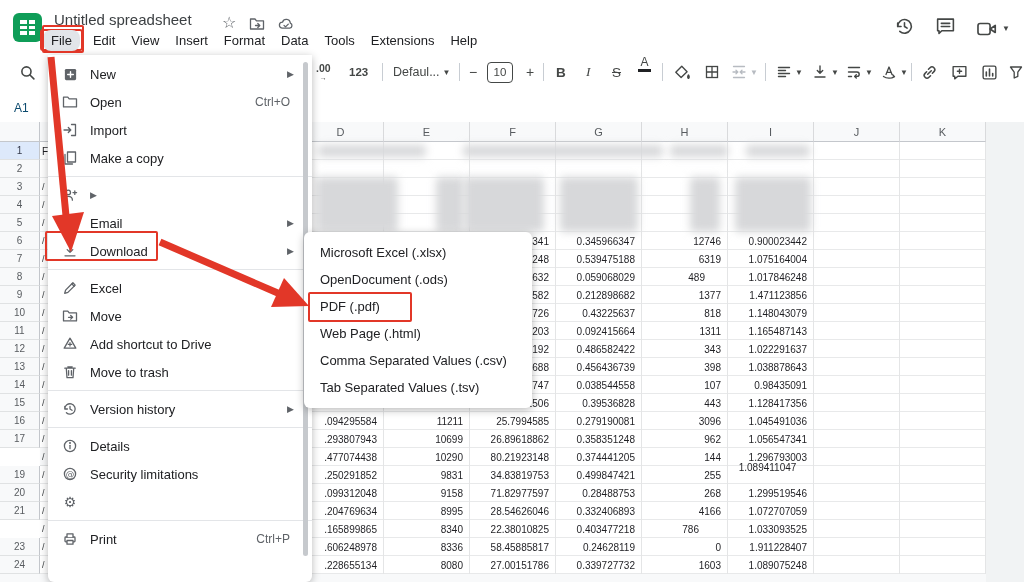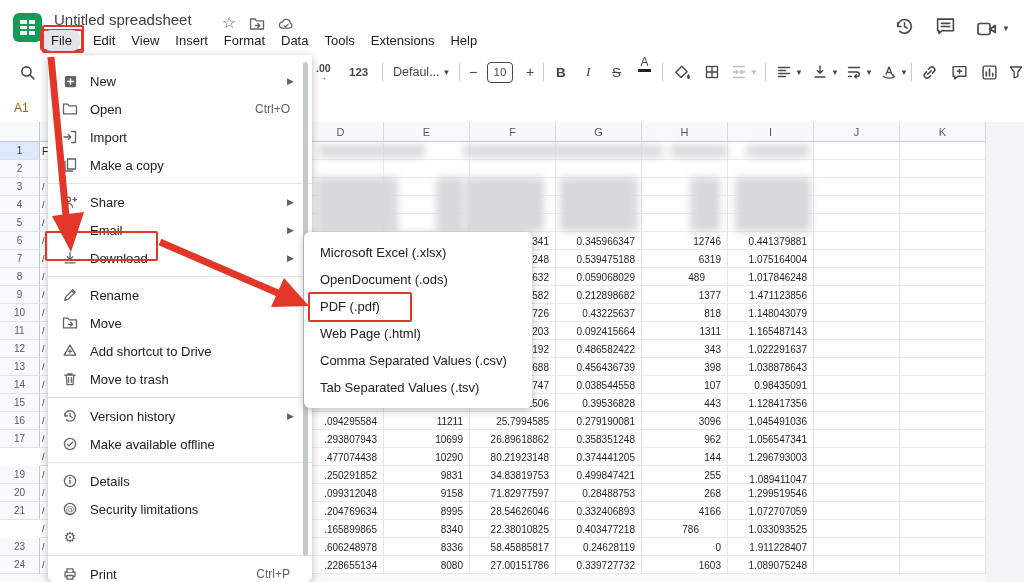--- a/index.html
+++ b/index.html
@@ -26,21 +26,21 @@
   .tb{position:absolute;top:0;height:32px;display:flex;align-items:center;color:#444746;}
   .tb-div{position:absolute;top:7px;width:1px;height:18px;background:#c8cdd3;}
   .tb-txt{font-size:11.5px;font-weight:bold;color:#444746;}
   .fontbox{font-size:12.5px;color:#444746;}
   .sizebox{width:24px;height:19px;border:1.5px solid #444746;border-radius:4px;
            display:flex;align-items:center;justify-content:center;font-size:11.5px;}
   .caret{font-size:8px;color:#444746;margin-left:3px;}
   .bi{font-size:13.5px;}
   
   .namerow{position:absolute;left:0;top:95px;width:1024px;height:27px;background:#fff;}
-  .namebox{position:absolute;left:14px;top:6px;font-size:12px;color:#a16207;}
+  .namebox{position:absolute;left:14px;top:6px;font-size:12px;color:#0c4a6e;}
   
   .grid{position:absolute;left:0;top:122px;width:1024px;height:460px;background:#fff;}
   .corner{position:absolute;left:0;top:0;width:40px;height:20px;background:#f8f9fa;
           border-right:1px solid #c4c7cc;border-bottom:1px solid #c4c7cc;box-sizing:border-box;}
   .ch{position:absolute;top:0;height:20px;background:#f8f9fa;border-right:1px solid #d9dadc;
       border-bottom:1px solid #c4c7cc;box-sizing:border-box;font-size:11px;color:#575b5f;
       display:flex;align-items:center;justify-content:center;}
   .rh{position:absolute;left:0;width:40px;height:18px;background:#f8f9fa;
       border-right:1px solid #c4c7cc;border-bottom:1px solid #e0e2e3;box-sizing:border-box;
       font-size:10px;color:#575b5f;display:flex;align-items:center;justify-content:center;}
@@ -48,21 +48,21 @@
   .rowsarea{position:absolute;left:40px;top:20px;width:946px;height:432px;
       background-image:repeating-linear-gradient(to bottom,transparent 0 17px,#e8e9ea 17px 18px);}
   .vline{position:absolute;top:20px;width:1px;height:432px;background:#e4e5e6;}
   .cellv{position:absolute;font-size:10px;color:#1f1f23;text-align:right;white-space:nowrap;}
   .aslash{position:absolute;font-size:9px;color:#3c4043;}
   .blurb{position:absolute;background:#d7d8da;filter:blur(4px);border-radius:4px;}
   .beyond{position:absolute;left:986px;top:0;width:38px;height:460px;background:#f1f3f4;}
   .botstrip{position:absolute;left:0;top:452px;width:986px;height:8px;background:#f8f9fa;}
   
   .filemenu{position:absolute;left:48px;top:55px;width:264px;height:527px;background:#fff;
-            border-radius:0 0 6px 6px;box-shadow:0 2px 8px rgba(0,0,0,.28);z-index:10;padding-top:12px;box-sizing:border-box;}
+            border-radius:0 0 6px 6px;box-shadow:0 2px 8px rgba(0,0,0,.28);z-index:10;padding-top:5px;box-sizing:border-box;}
   .fm-item{height:28px;display:flex;align-items:center;padding:0 10px 0 14px;font-size:13px;color:#202124;}
   .fm-icon{width:16px;height:16px;margin-right:12px;display:flex;align-items:center;justify-content:center;}
   .fm-label{flex:1;}
   .fm-sc{font-size:12px;color:#5f6368;margin-right:12px;}
   .fm-arrow{font-size:9px;color:#5f6368;margin-right:8px;}
   .fm-divider{height:1px;background:#e3e5e8;margin:4px 0;}
   .fm-scrollbar{position:absolute;right:4px;top:7px;width:5px;height:494px;background:#c6c9cd;border-radius:3px;}
   .submenu{position:absolute;left:304px;top:232px;width:228px;height:176px;background:#fff;
            border-radius:6px;box-shadow:0 2px 8px rgba(0,0,0,.28);z-index:11;padding:7px 0;box-sizing:border-box;}
   .sm-item{height:27px;display:flex;align-items:center;padding:0 16px;font-size:13px;color:#202124;}
@@ -303,21 +303,21 @@
       <div class="rh" style="top: 326px; margin-left: 40px;">18</div>
       <div class="rh" style="top: 344px;">19</div>
       <div class="rh" style="top: 362px;">20</div>
       <div class="rh" style="top: 380px;">21</div>
       <div class="rh" style="top: 416px;">22</div>
       <div class="rh" style="top: 416px;">23</div>
       <div class="rh" style="top: 434px;">24</div>
       <div class="cellv" style="left: 470px; width: 79px; top: 114px;">1341</div>
       <div class="cellv" style="left: 556px; width: 79px; top: 114px;">0.345966347</div>
       <div class="cellv" style="left: 642px; width: 79px; top: 114px;">12746</div>
-      <div class="cellv" style="left: 728px; width: 79px; top: 114px;">0.441379881</div>
+      <div class="cellv" style="left: 728px; width: 79px; top: 114px;">0.900023442</div>
       <div class="cellv" style="left: 470px; width: 79px; top: 132px;">6248</div>
       <div class="cellv" style="left: 556px; width: 79px; top: 132px;">0.539475188</div>
       <div class="cellv" style="left: 642px; width: 79px; top: 132px;">6319</div>
       <div class="cellv" style="left: 728px; width: 79px; top: 132px;">1.075164004</div>
       <div class="cellv" style="left: 470px; width: 79px; top: 150px;">8632</div>
       <div class="cellv" style="left: 556px; width: 79px; top: 150px;">0.059068029</div>
       <div class="cellv" style="left: 626px; width: 79px; top: 150px;">489</div>
       <div class="cellv" style="left: 728px; width: 79px; top: 150px;">1.017846248</div>
       <div class="cellv" style="left: 470px; width: 79px; top: 168px;">8582</div>
       <div class="cellv" style="left: 556px; width: 79px; top: 168px;">0.212898682</div>
@@ -363,21 +363,21 @@
       <div class="cellv" style="left: 384px; width: 79px; top: 330px;">10290</div>
       <div class="cellv" style="left: 470px; width: 79px; top: 330px;">80.21923148</div>
       <div class="cellv" style="left: 556px; width: 79px; top: 330px;">0.374441205</div>
       <div class="cellv" style="left: 642px; width: 79px; top: 330px;">144</div>
       <div class="cellv" style="left: 728px; width: 79px; top: 330px;">1.296793003</div>
       <div class="cellv" style="left: 298px; width: 79px; top: 348px;">.250291852</div>
       <div class="cellv" style="left: 384px; width: 79px; top: 348px;">9831</div>
       <div class="cellv" style="left: 470px; width: 79px; top: 348px;">34.83819753</div>
       <div class="cellv" style="left: 556px; width: 79px; top: 348px;">0.499847421</div>
       <div class="cellv" style="left: 642px; width: 79px; top: 348px;">255</div>
-      <div class="cellv" style="left: 728px; width: 79px; top: 352px;">1.089411047</div>
+      <div class="cellv" style="left: 728px; width: 79px; top: 340px; text-align: center;">1.089411047</div>
       <div class="cellv" style="left: 298px; width: 79px; top: 366px;">.099312048</div>
       <div class="cellv" style="left: 384px; width: 79px; top: 366px;">9158</div>
       <div class="cellv" style="left: 470px; width: 79px; top: 366px;">71.82977597</div>
       <div class="cellv" style="left: 556px; width: 79px; top: 366px;">0.28488753</div>
       <div class="cellv" style="left: 642px; width: 79px; top: 366px;">268</div>
       <div class="cellv" style="left: 728px; width: 79px; top: 366px;">1.299519546</div>
       <div class="cellv" style="left: 298px; width: 79px; top: 384px;">.204769634</div>
       <div class="cellv" style="left: 384px; width: 79px; top: 384px;">8995</div>
       <div class="cellv" style="left: 470px; width: 79px; top: 384px;">28.54626046</div>
       <div class="cellv" style="left: 556px; width: 79px; top: 384px;">0.332406893</div>
@@ -475,21 +475,20 @@
       </div>
       <div class="fm-divider"></div>
       <div class="fm-item">
         <span class="fm-icon">
           <svg viewBox="0 0 16 16" width="16" height="16" fill="none" stroke="#5f6368" stroke-width="1.3" stroke-linecap="round" stroke-linejoin="round">
             <circle cx="6.2" cy="5.4" r="2.3"></circle>
             <path d="M2 13.2c0-2.4 1.9-3.9 4.2-3.9s4.2 1.5 4.2 3.9"></path>
             <path d="M12.8 3.8v3.6M11 5.6h3.6"></path>
           </svg>
         </span>
-        <span class="fm-label">Share</span>
         <span class="fm-arrow">▶</span>
       </div>
       <div class="fm-item">
         <span class="fm-icon">
           <svg viewBox="0 0 16 16" width="16" height="16" fill="none" stroke="#5f6368" stroke-width="1.3" stroke-linecap="round" stroke-linejoin="round">
             <rect x="1.5" y="3" width="13" height="10" rx="1"></rect>
             <path d="M2.2 4l5.8 4.4L13.8 4"></path>
           </svg>
         </span>
         <span class="fm-label">Email</span>
@@ -505,21 +504,21 @@
         <span class="fm-arrow">▶</span>
       </div>
       <div class="fm-divider"></div>
       <div class="fm-item">
         <span class="fm-icon">
           <svg viewBox="0 0 16 16" width="16" height="16" fill="none" stroke="#5f6368" stroke-width="1.3" stroke-linecap="round" stroke-linejoin="round">
             <path d="M2.7 13.3l.9-3.2 7.3-7.3 2.3 2.3-7.3 7.3z"></path>
             <path d="M9.8 3.9l2.3 2.3"></path>
           </svg>
         </span>
-        <span class="fm-label">Rename</span>
+        <span class="fm-label">Excel</span>
       </div>
       <div class="fm-item">
         <span class="fm-icon">
           <svg viewBox="0 0 16 16" width="16" height="16" fill="none" stroke="#5f6368" stroke-width="1.3" stroke-linecap="round" stroke-linejoin="round">
             <path d="M1.5 3.2h4.3l1.4 1.7h7.3v8H1.5z"></path>
             <path d="M6.5 9.3h4M8.7 7.5l1.9 1.8-1.9 1.8"></path>
           </svg>
         </span>
         <span class="fm-label">Move</span>
       </div>
@@ -544,29 +543,20 @@
       <div class="fm-divider"></div>
       <div class="fm-item">
         <span class="fm-icon">
           <svg viewBox="0 0 16 16" width="16" height="16" fill="none" stroke="#5f6368" stroke-width="1.3" stroke-linecap="round" stroke-linejoin="round">
             <path d="M2.8 8a5.2 5.2 0 1 1 1.6 3.7M2.8 8V5.3M2.8 8h2.6"></path>
             <path d="M8 5.4V8l2 1.3"></path>
           </svg>
         </span>
         <span class="fm-label">Version history</span>
         <span class="fm-arrow">▶</span>
-      </div>
-      <div class="fm-item">
-        <span class="fm-icon">
-          <svg viewBox="0 0 16 16" width="16" height="16" fill="none" stroke="#5f6368" stroke-width="1.3" stroke-linecap="round" stroke-linejoin="round">
-            <circle cx="8" cy="8" r="5.6"></circle>
-            <path d="M5.4 8.1l1.8 1.8 3.4-3.6"></path>
-          </svg>
-        </span>
-        <span class="fm-label">Make available offline</span>
       </div>
       <div class="fm-divider"></div>
       <div class="fm-item">
         <span class="fm-icon">
           <svg viewBox="0 0 16 16" width="16" height="16" fill="none" stroke="#5f6368" stroke-width="1.3" stroke-linecap="round" stroke-linejoin="round">
             <circle cx="8" cy="8" r="5.6"></circle>
             <path d="M8 7.3v3.4"></path>
             <circle cx="8" cy="5" r="0.4" fill="#5f6368"></circle>
           </svg>
         </span>

